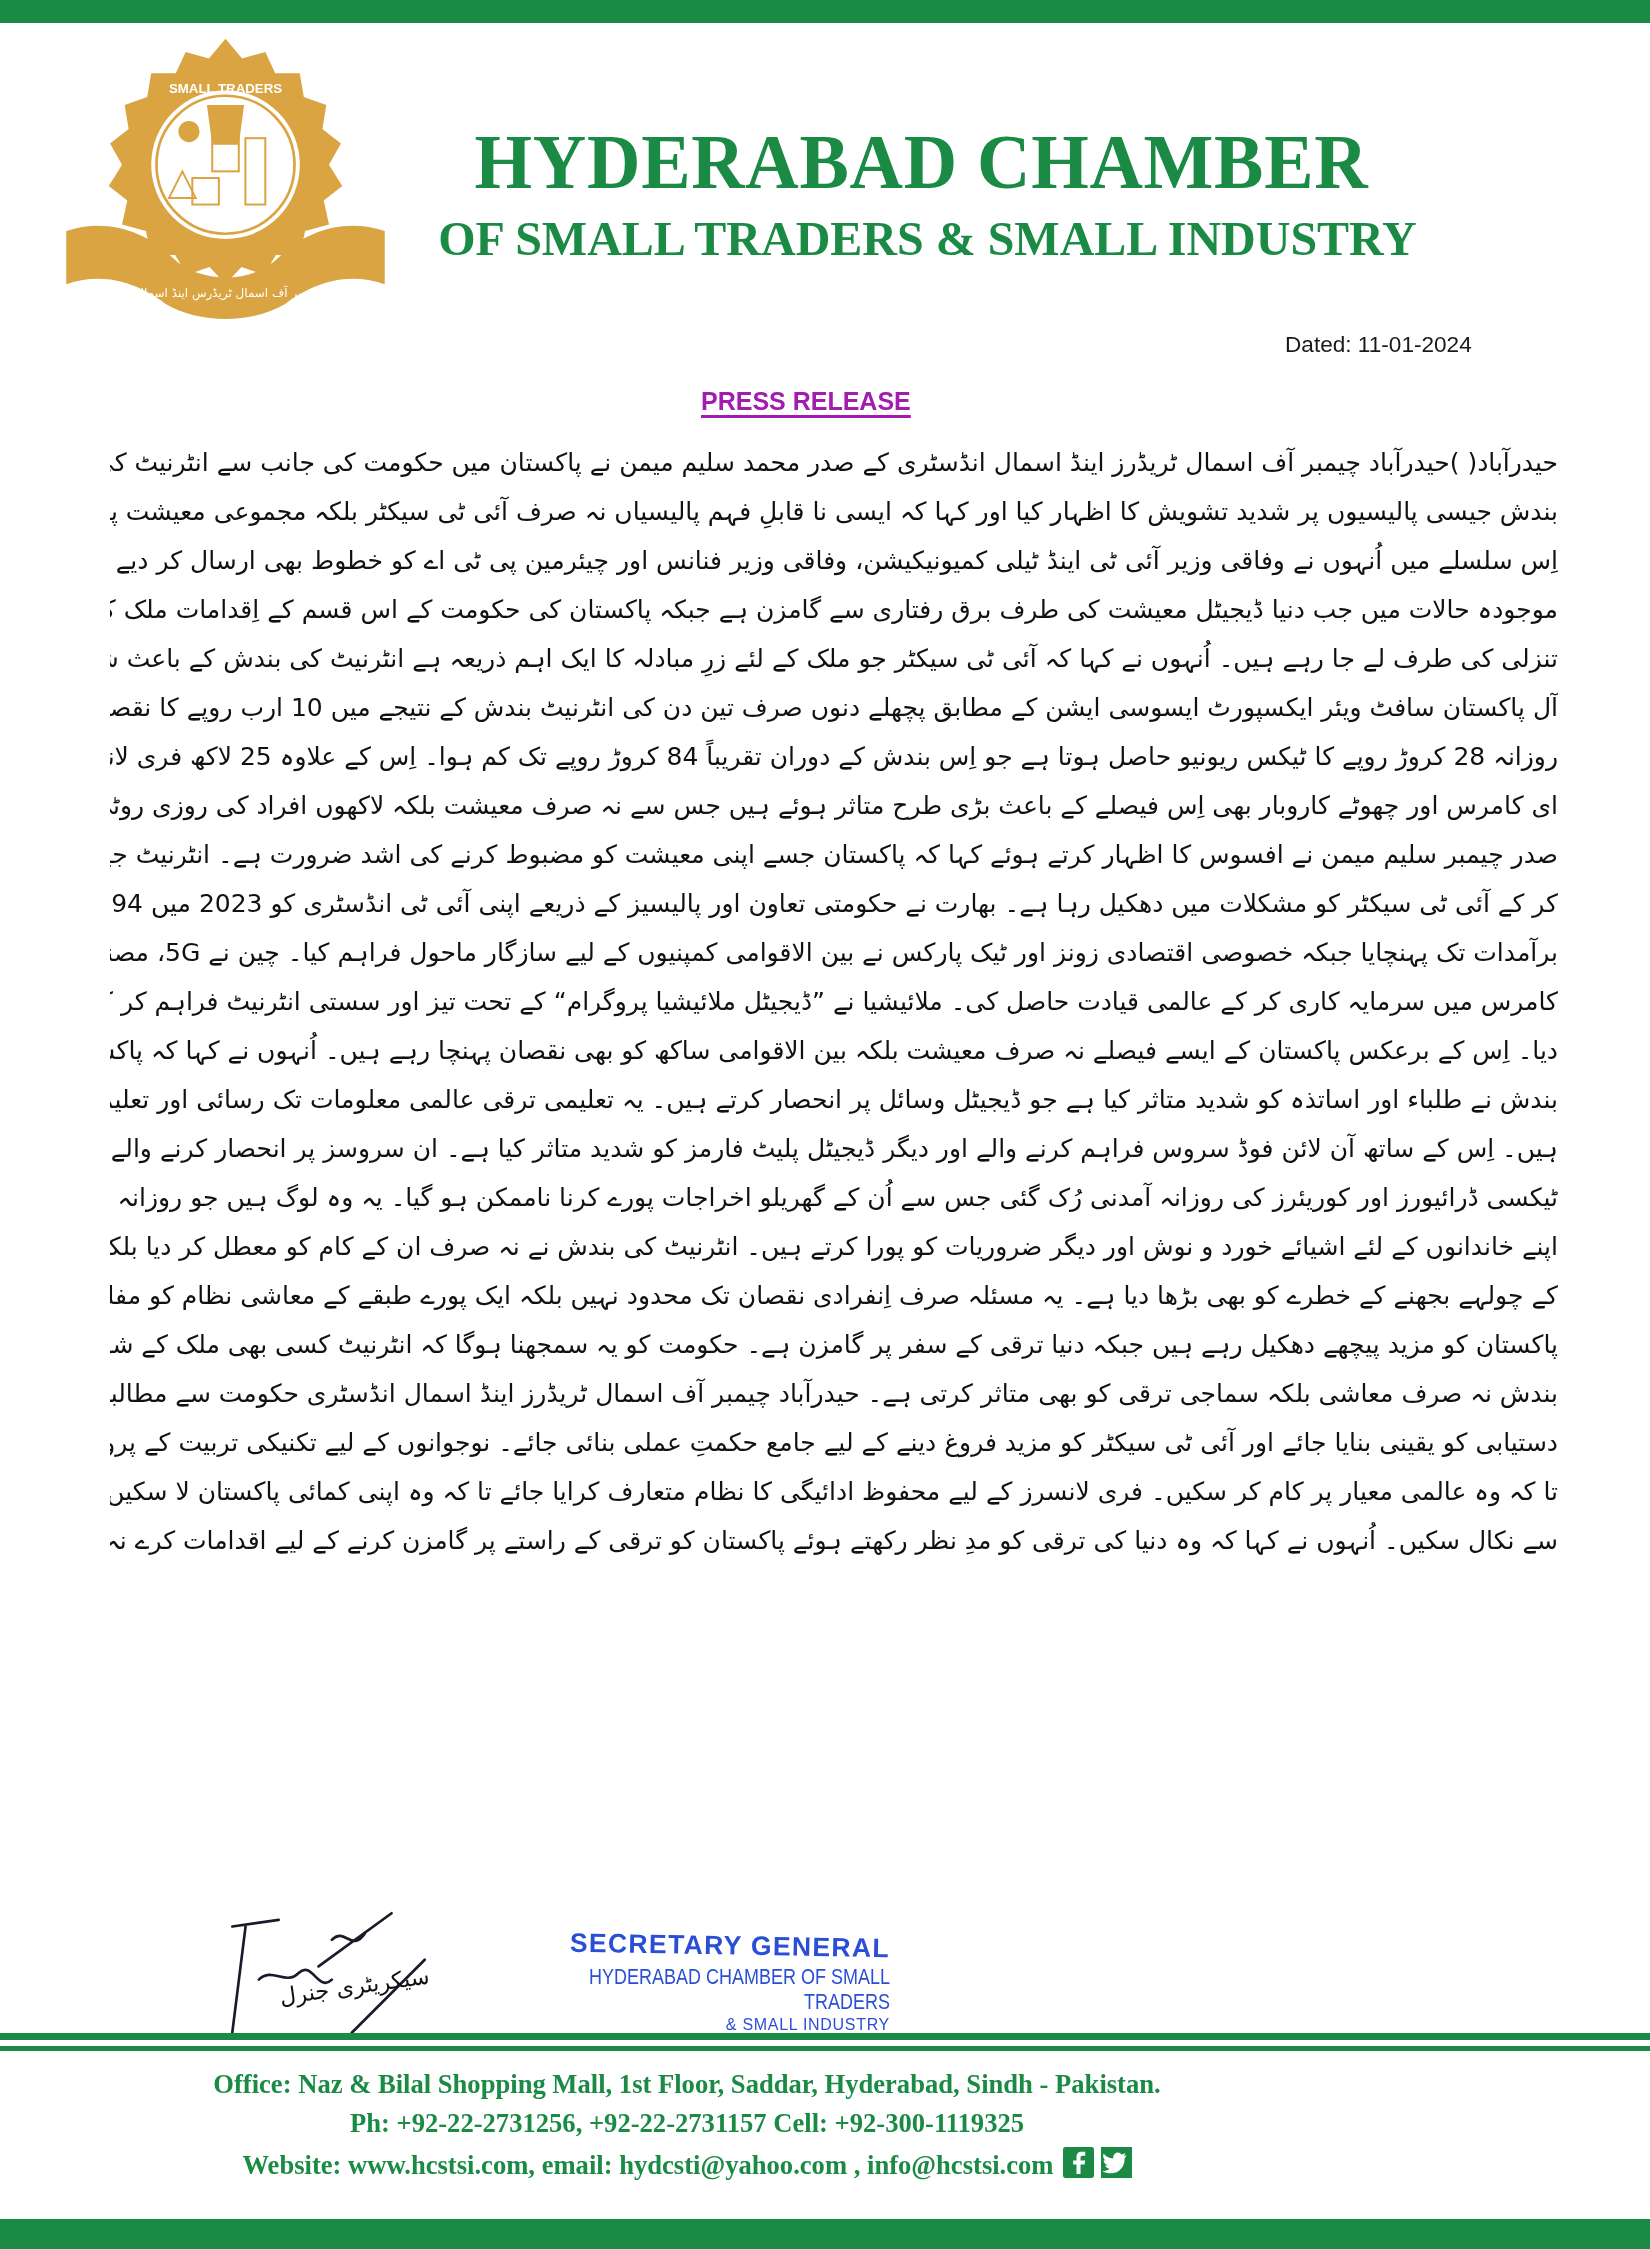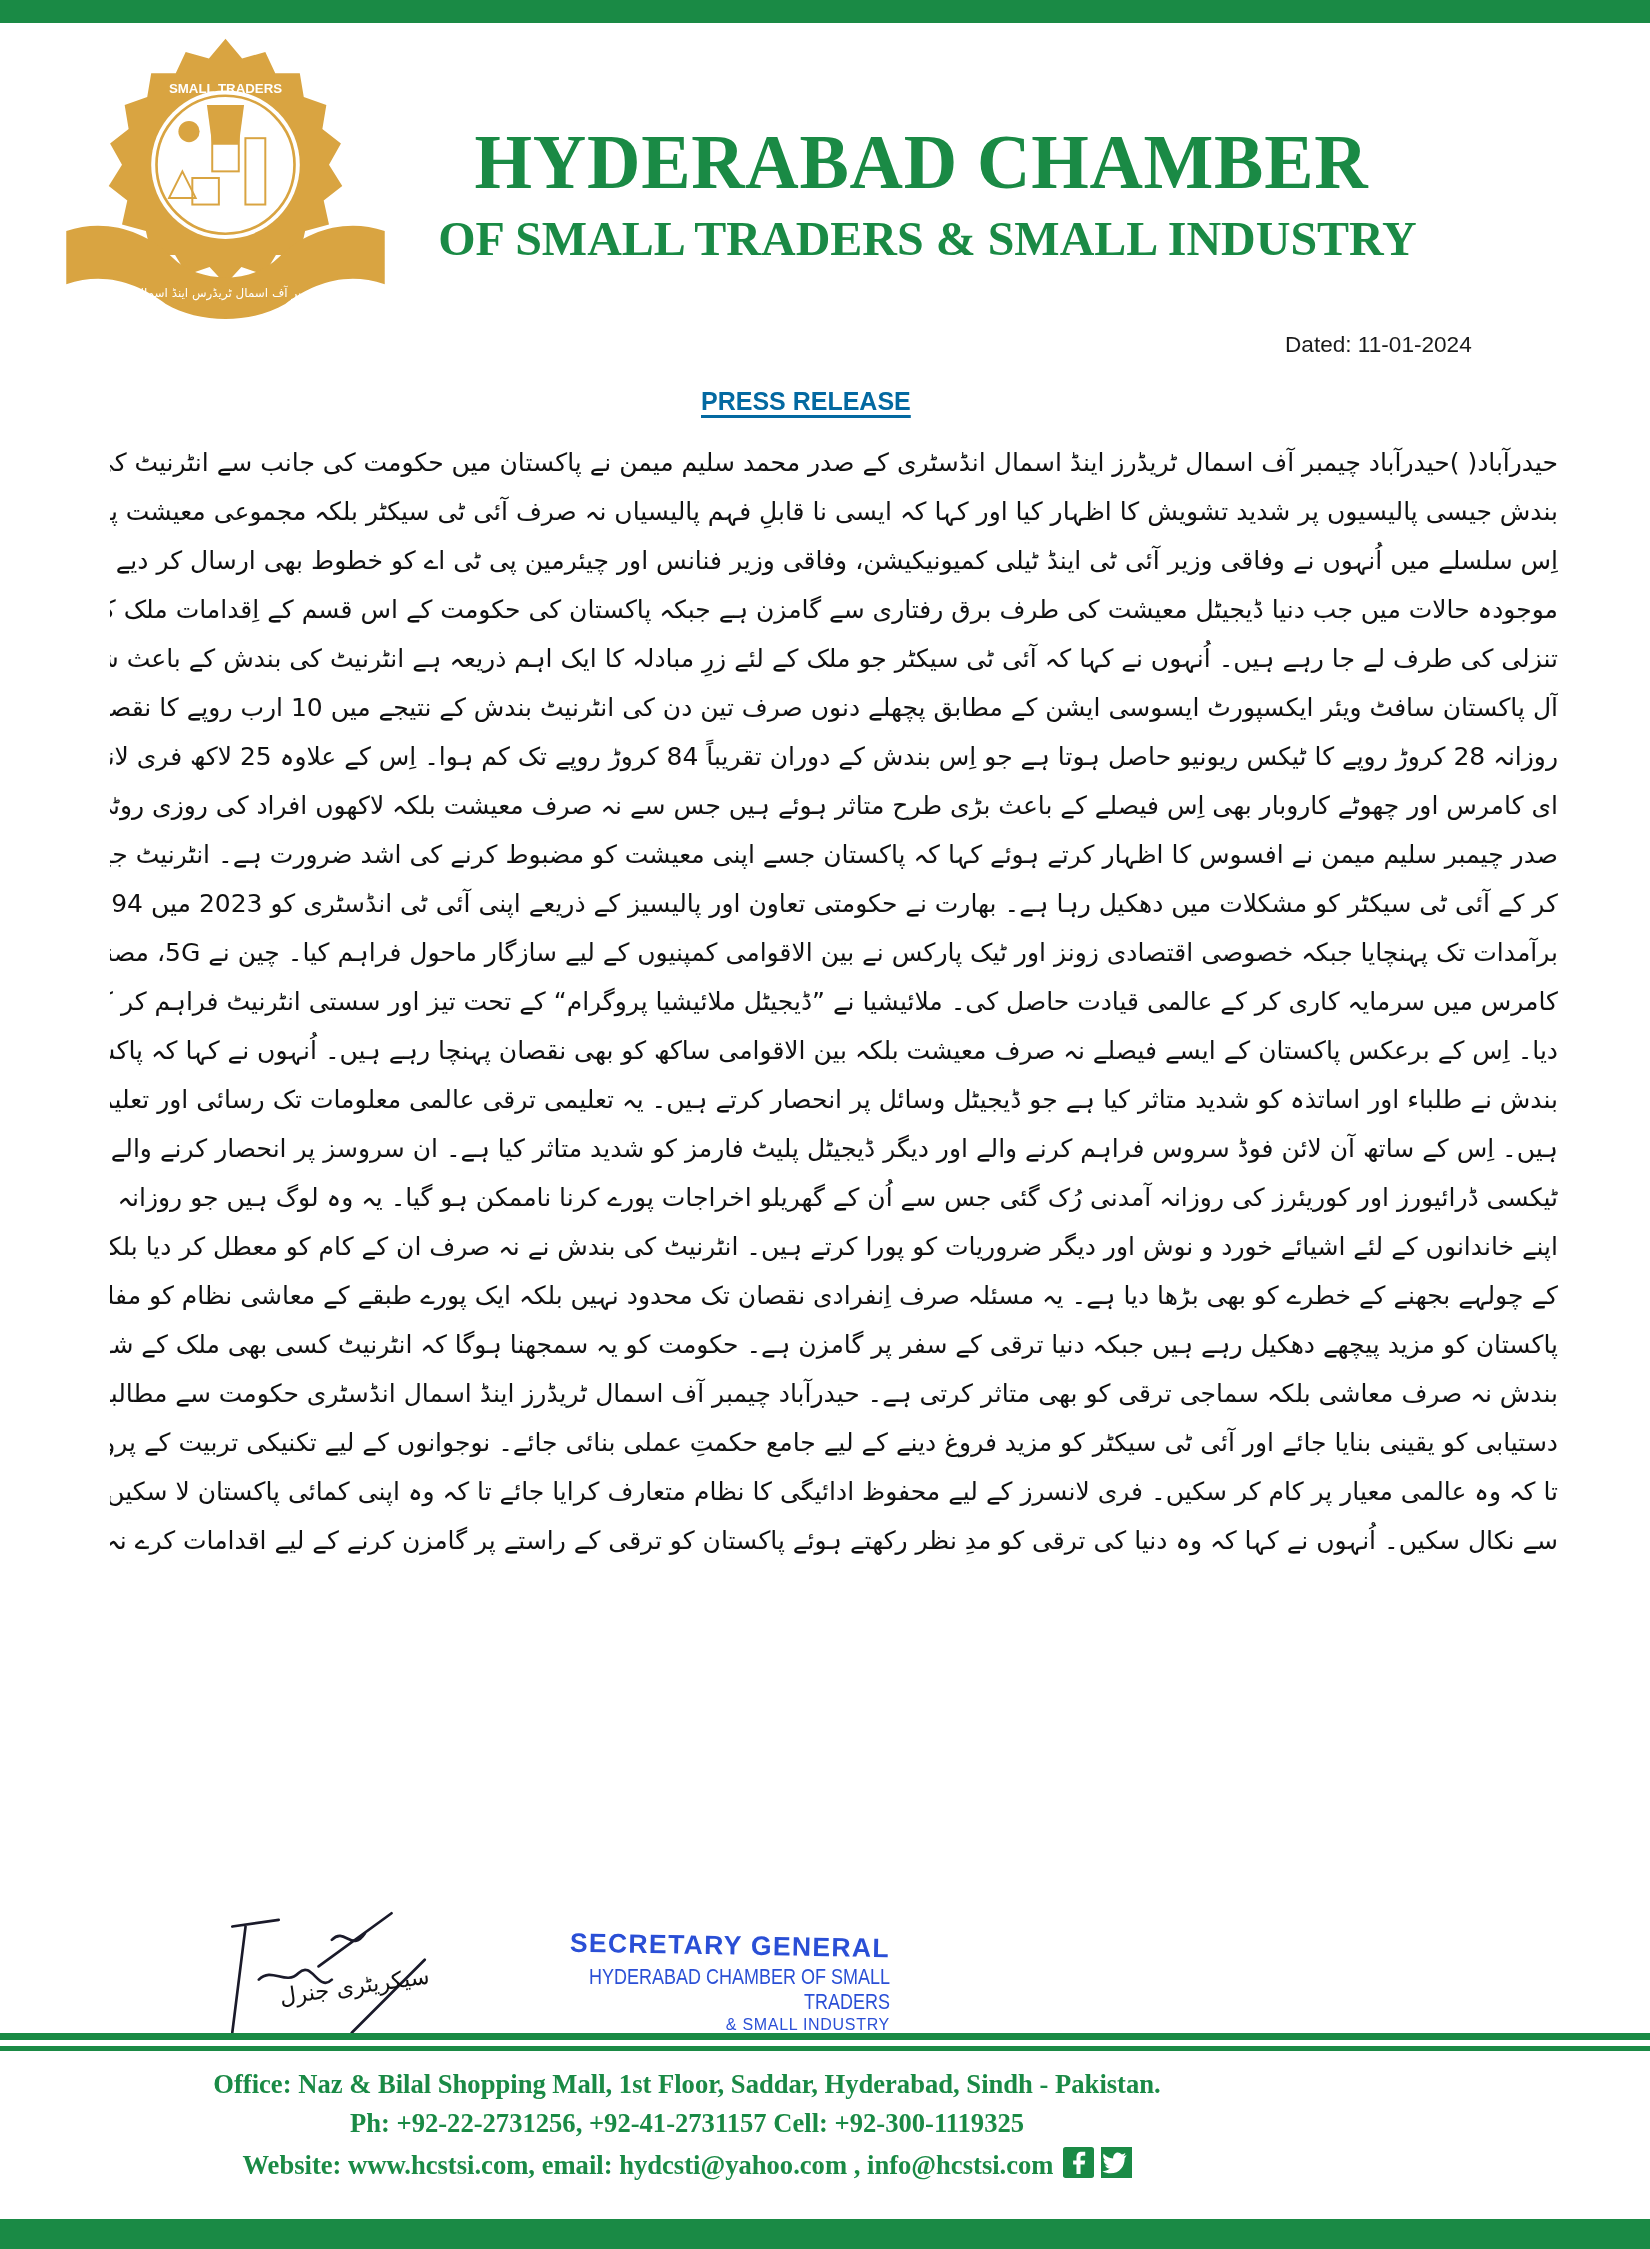--- a/index.html
+++ b/index.html
@@ -4,21 +4,21 @@
   <style>
     html, body { margin: 0; padding: 0; background: #ffffff; }
     body { width: 1650px; height: 2250px; position: relative; overflow: hidden; font-family: "Liberation Serif", serif; }
     .top-bar { position: absolute; left: 0; top: 0; width: 1650px; height: 22.6px; background: #1a8a45; }
     .logo { position: absolute; left: 53px; top: 32px; width: 345px; height: 292px; }
     .title-main { position: absolute; left: 0; width: 1650px; top: 120px; text-align: center; padding-left: 193px; box-sizing: border-box;
       font-family: "Liberation Serif", serif; font-weight: bold; color: #1a8a45; font-size: 74px; letter-spacing: 0.7px; transform: scaleY(1.05); }
     .title-sub { position: absolute; left: 0; width: 1496px; top: 211px; text-align: center; padding-left: 359px; box-sizing: border-box;
       font-family: "Liberation Serif", serif; font-weight: bold; color: #1a8a45; font-size: 48px; }
     .dated { position: absolute; left: 1285px; top: 332px; font-family: "Liberation Sans", sans-serif; font-size: 22.6px; color: #1a1a1a; }
-    .press { position: absolute; left: 701px; top: 387px; font-family: "Liberation Sans", sans-serif; font-weight: bold; font-size: 25px; color: #0369a1;
+    .press { position: absolute; left: 701px; top: 387px; font-family: "Liberation Sans", sans-serif; font-weight: bold; font-size: 25px; color: #a21caf;
       text-decoration: underline; text-decoration-thickness: 2.7px; text-underline-offset: 5.3px; }
     .body { position: absolute; left: 110px; top: 438px; width: 1448px; direction: rtl; }
     .line { height: 49px; font-family: "DejaVu Sans", sans-serif; font-size: 25px; line-height: 49px; color: #111; white-space: nowrap; overflow: hidden;
       text-align: justify; text-align-last: justify; }
     .line.last { text-align-last: right; }
     .sig { position: absolute; left: 219px; top: 1900px; width: 219px; height: 146px; }
     .sig-urdu { position: absolute; left: 279px; top: 1973px; font-family: "DejaVu Sans", sans-serif; font-size: 22.6px; color: #111; direction: rtl; transform: rotate(-8deg); }
     .stamp { position: absolute; left: 518px; top: 1930px; width: 372px; text-align: right; color: #2a4fd6; font-family: "Liberation Sans", sans-serif; }
     .stamp .s1 { font-weight: bold; font-size: 26.6px; letter-spacing: 1.3px; transform: rotate(1deg); }
     .stamp .s2 { font-size: 18px; margin-top: 8px; transform: scaleY(1.2); }
@@ -96,21 +96,21 @@
 <div class="stamp">
   <div class="s1">SECRETARY GENERAL</div>
   <div class="s2">HYDERABAD CHAMBER OF SMALL TRADERS</div>
   <div class="s3">&amp; SMALL INDUSTRY</div>
 </div>
 
 <div class="rule1"></div>
 <div class="rule2"></div>
 
 <div class="footer f1">Office: Naz &amp; Bilal Shopping Mall, 1st Floor, Saddar, Hyderabad, Sindh - Pakistan.</div>
-<div class="footer f2">Ph: +92-22-2731256, +92-41-2731157 Cell: +92-300-1119325</div>
+<div class="footer f2">Ph: +92-22-2731256, +92-22-2731157 Cell: +92-300-1119325</div>
 <div class="footer f3">
   <span>Website: www.hcstsi.com, email: hydcsti@yahoo.com , info@hcstsi.com</span>
   <span class="social">
     <svg width="31" height="31" viewBox="0 0 46 46">
       <rect x="0" y="0" width="46" height="46" rx="4" fill="#1a8a45"></rect>
       <path d="M26 40 L26 26 L32 26 L33 20 L26 20 L26 16 C26 14 27 13 29 13 L33 13 L33 7 L28 7 C22 7 20 10 20 15 L20 20 L15 20 L15 26 L20 26 L20 40 Z" fill="#ffffff"></path>
     </svg>
     <svg width="31" height="31" viewBox="0 0 46 46">
       <rect x="0" y="0" width="46" height="46" fill="#1a8a45"></rect>
       <path d="M38 12 C36 13 35 13 33 14 C35 12 36 11 36 9 C34 10 33 11 31 11 C29 9 27 8 25 8 C21 8 18 12 18 16 L18 17 C12 17 7 14 4 10 C2 14 4 18 7 20 C6 20 5 20 4 19 C4 23 6 26 10 27 C9 27 8 28 6 27 C7 30 10 32 13 32 C10 35 6 36 2 36 C6 38 10 39 14 39 C28 39 35 28 35 18 L35 17 C36 16 37 14 38 12 Z" fill="#ffffff"></path>

